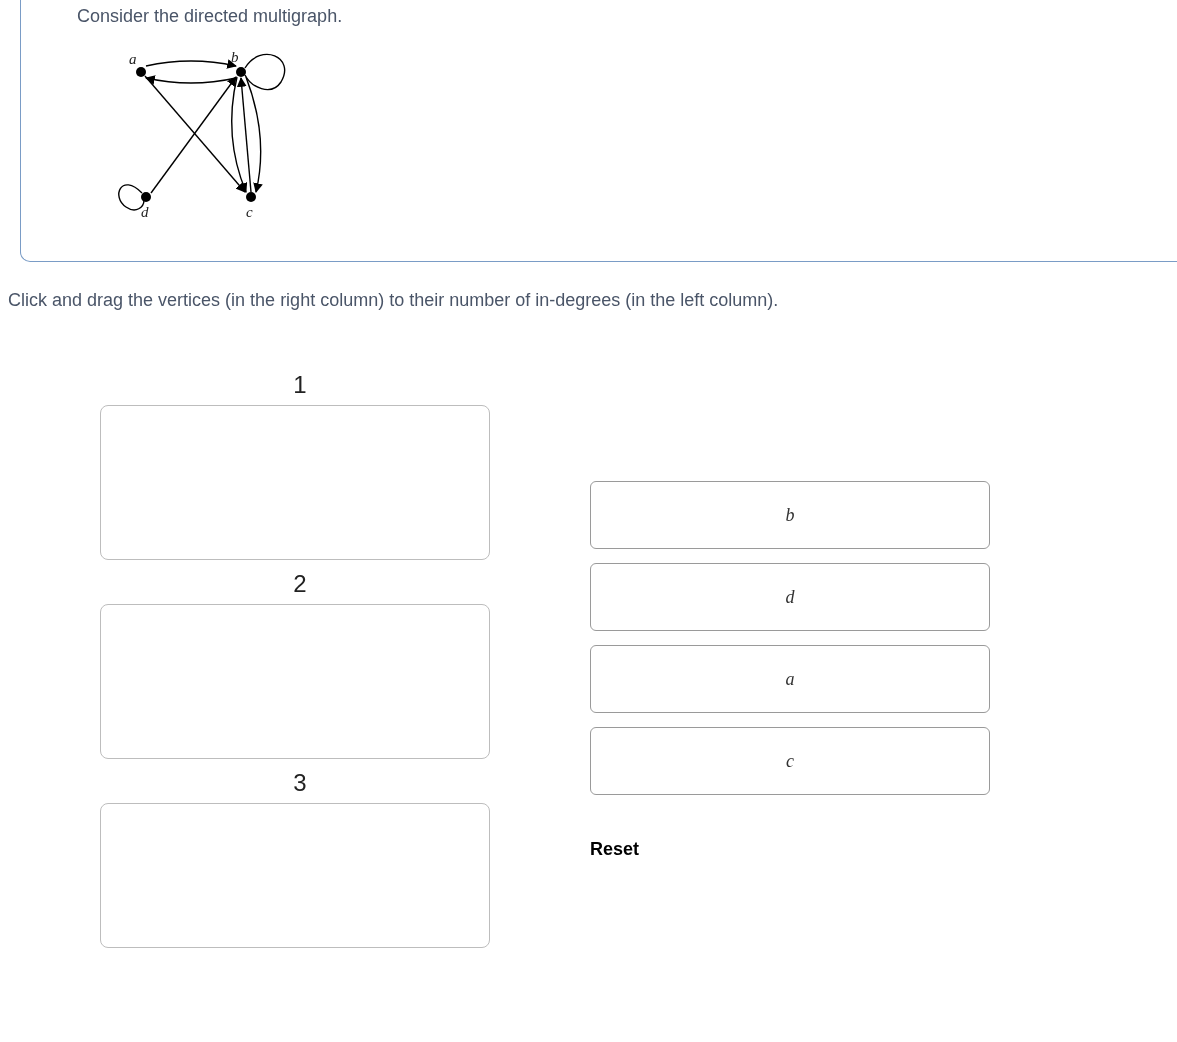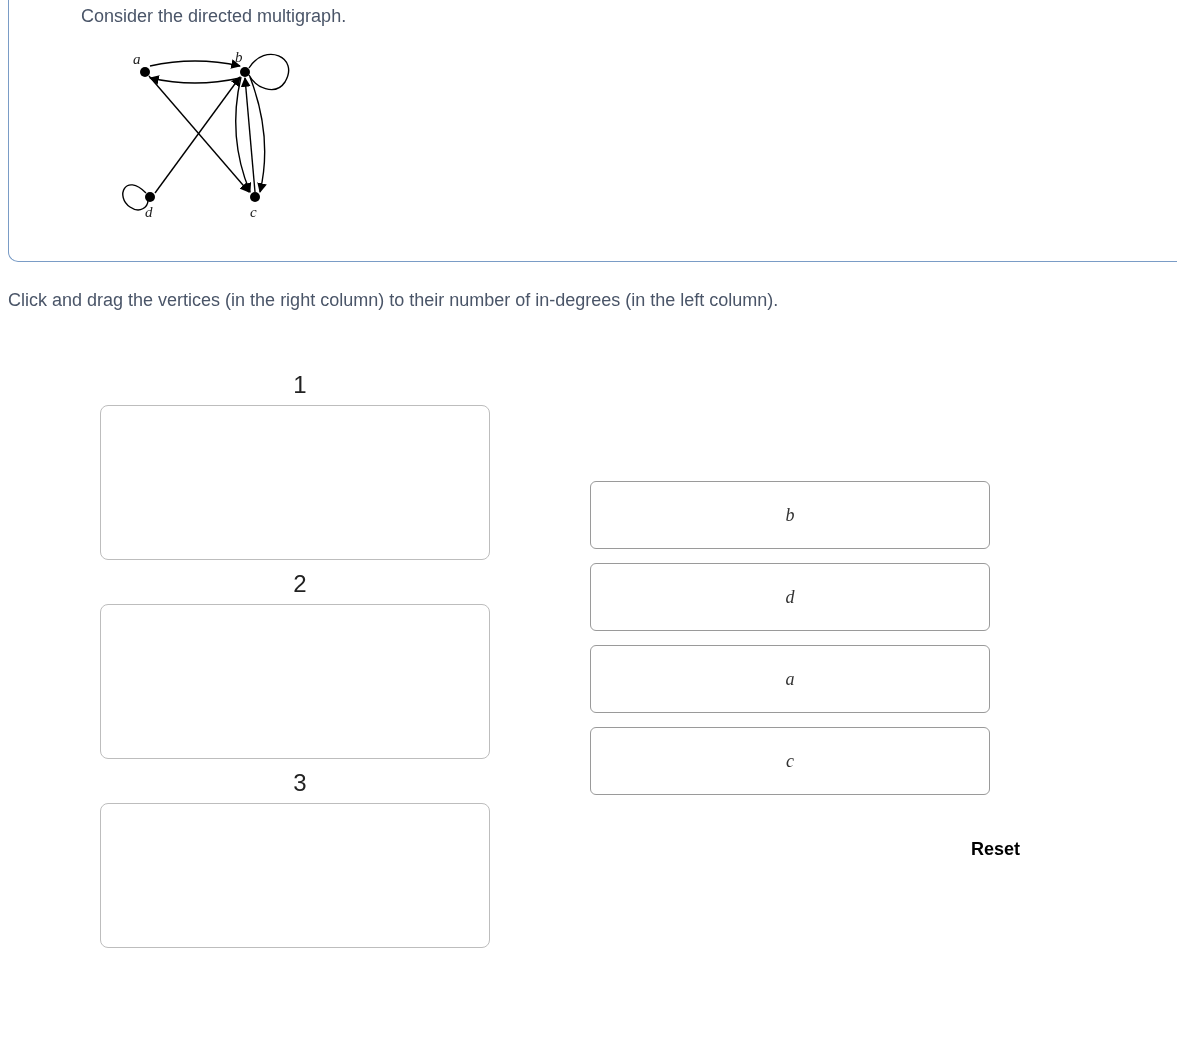--- a/index.html
+++ b/index.html
@@ -8,22 +8,22 @@
     padding: 0;
     font-family: Arial, Helvetica, sans-serif;
     background: #fff;
     color: #333;
     width: 1177px;
   }
   .question-box {
     border-left: 1px solid #7a9cc6;
     border-bottom: 1px solid #7a9cc6;
     border-bottom-left-radius: 10px;
-    padding: 0 0 20px 16px;
-    margin-left: 8px;
+    padding: 0 0 20px 0;
+    margin-left: 20px;
   }
   .question-text {
     font-size: 18px;
     color: #4a5568;
     padding: 6px 0 0 56px;
   }
   .graph-wrap {
     padding: 15px 0 10px 90px;
   }
   .instruction {
@@ -71,21 +71,21 @@
     font-style: italic;
     font-family: Georgia, 'Times New Roman', serif;
     font-size: 18px;
     margin-bottom: 14px;
     cursor: grab;
   }
   .reset {
     font-weight: bold;
     font-size: 18px;
     color: #000;
-    text-align: right;
+    text-align: left;
     padding-right: 20px;
     padding-top: 30px;
     cursor: pointer;
     width: 450px;
   }
   svg .node { fill: #000; }
   svg .edge { fill: none; stroke: #000; stroke-width: 1.4; }
   svg .lbl { font-family: Georgia, serif; font-style: italic; font-size: 15px; fill: #222; }
 </style>
 </head>

